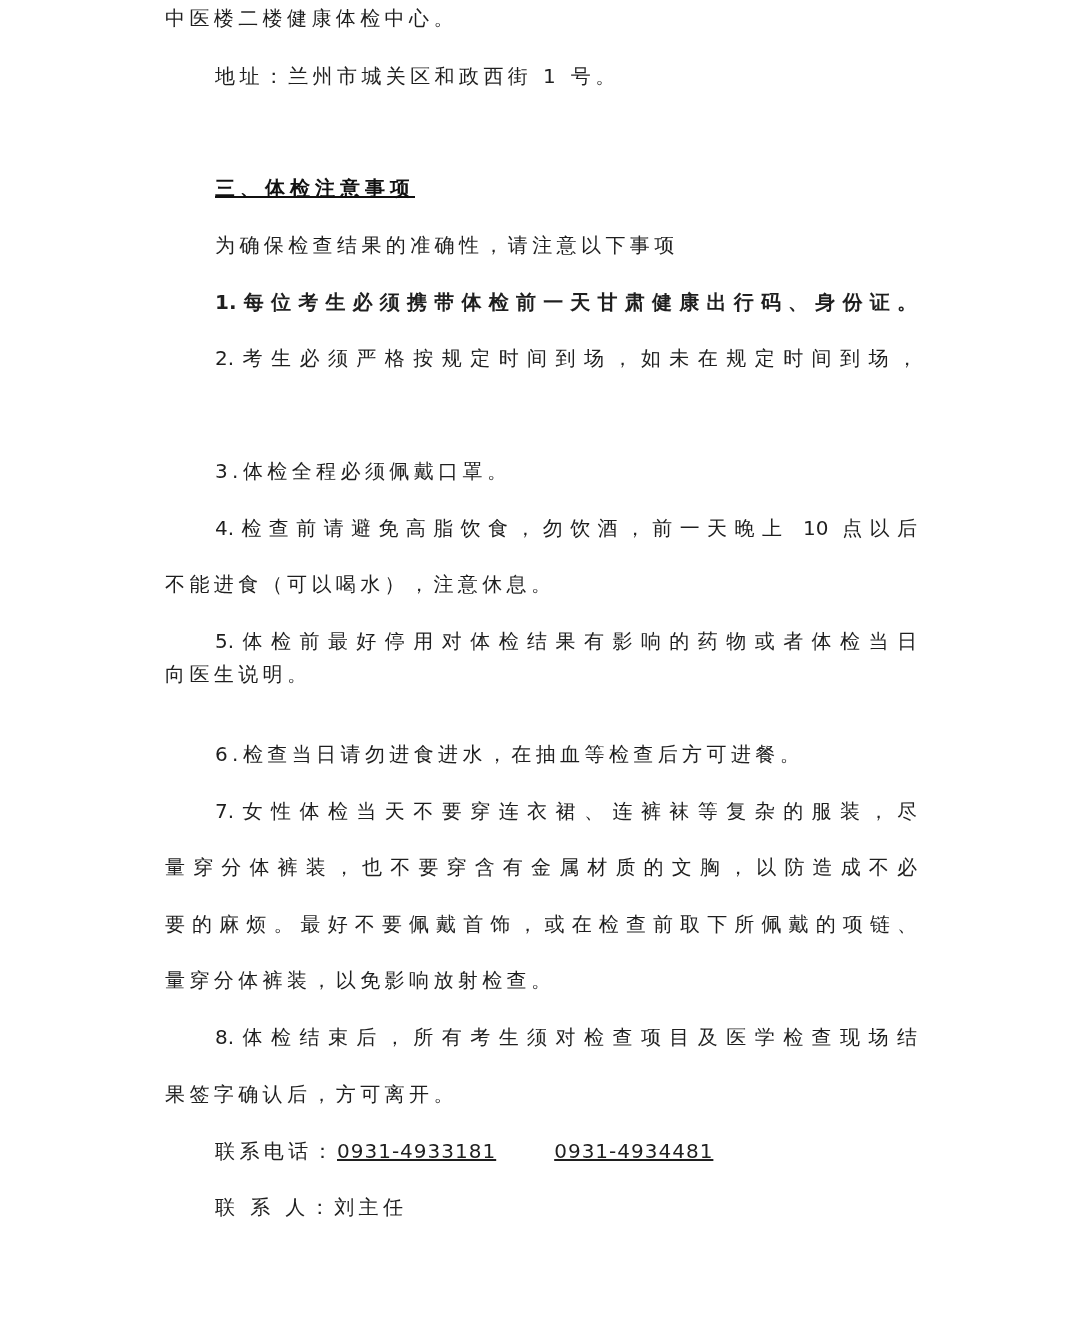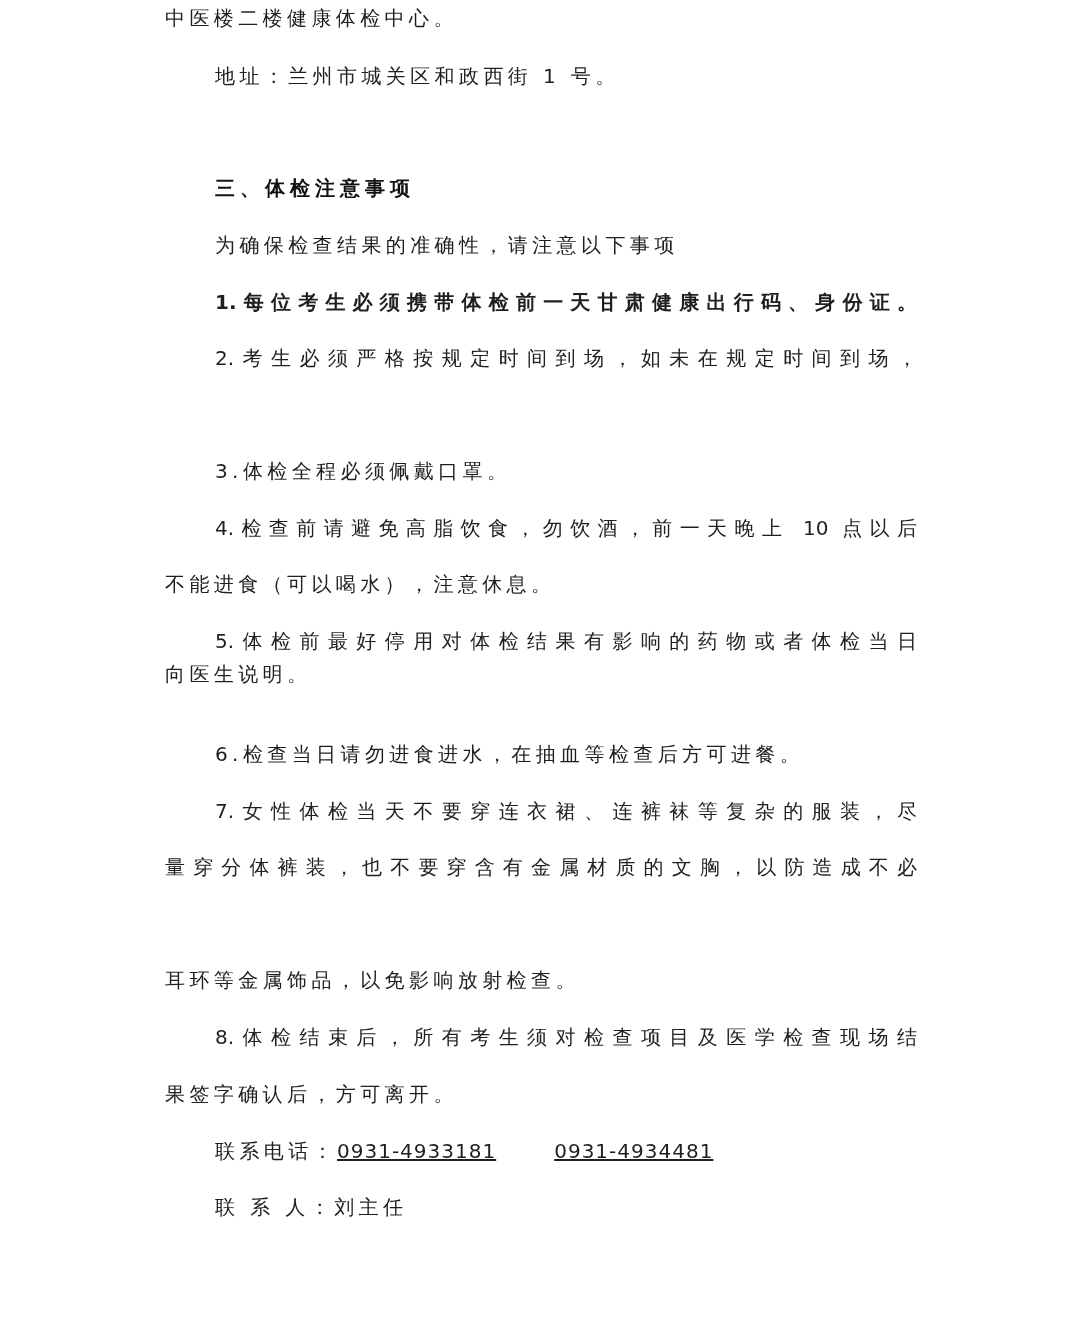--- a/index.html
+++ b/index.html
@@ -30,20 +30,21 @@
       line-height: 32px;
       letter-spacing: 4.4px;
       white-space: nowrap;
       color: #1f1f1f;
     }
     .indent { left: 215px; width: 702px; }
     .heading {
       font-weight: bold;
       letter-spacing: 5px;
       color: #111111;
+      text-decoration: underline;
     }
     .justify {
       text-align: justify;
       text-align-last: justify;
       letter-spacing: 0;
     }
     .phone-gap {
       display: inline-block;
       width: 58px;
     }
@@ -74,21 +75,22 @@
   <div class="line indent justify" style="top:512px;">4.检查前请避免高脂饮食，勿饮酒，前一天晚上 10 点以后</div>
   <div class="line" style="top:568px;">不能进食（可以喝水），注意休息。</div>
 
   <div class="line indent justify" style="top:625px;">5.体检前最好停用对体检结果有影响的药物或者体检当日</div>
   <div class="line" style="top:658px;">向医生说明。</div>
 
   <div class="line indent" style="top:738px;">6.检查当日请勿进食进水，在抽血等检查后方可进餐。</div>
 
   <div class="line indent justify" style="top:795px;">7.女性体检当天不要穿连衣裙、连裤袜等复杂的服装，尽</div>
   <div class="line justify" style="top:851px;">量穿分体裤装，也不要穿含有金属材质的文胸，以防造成不必</div>
-  <div class="line" style="top:964px;">耳环等金属饰品，以免影响放射检查。</div>
+  <div class="line justify" style="top:908px;">要的麻烦。最好不要佩戴首饰，或在检查前取下所佩戴的项链、</div>
+  <div class="line" style="top:964px;">量穿分体裤装，以免影响放射检查。</div>
 
   <div class="line indent justify" style="top:1021px;">8.体检结束后，所有考生须对检查项目及医学检查现场结</div>
   <div class="line" style="top:1078px;">果签字确认后，方可离开。</div>
 
   <div class="line indent" style="top:1135px;">
     <span>联系电话：</span><span class="num">0931-4933181</span><span class="phone-gap"></span><span class="num">0931-4934481</span>
   </div>
 
   <div class="line indent" style="top:1191px;">
     <span>联 系 人：</span><span>刘主任</span>

